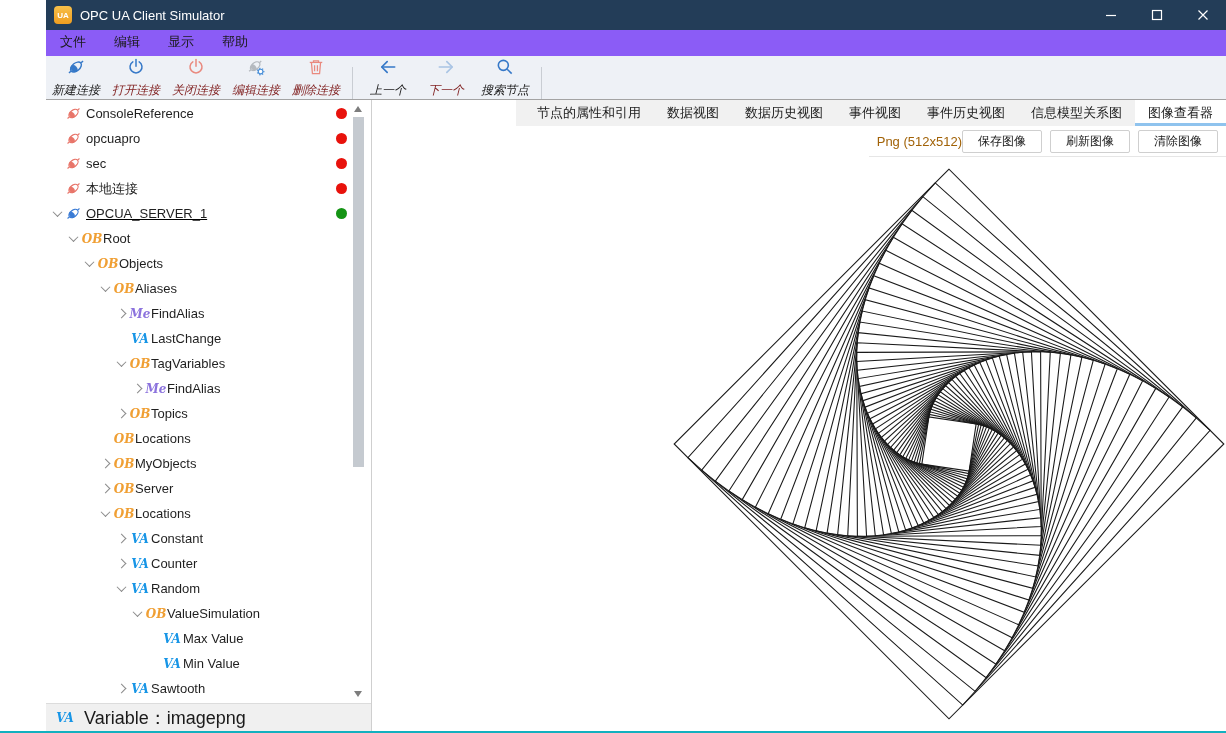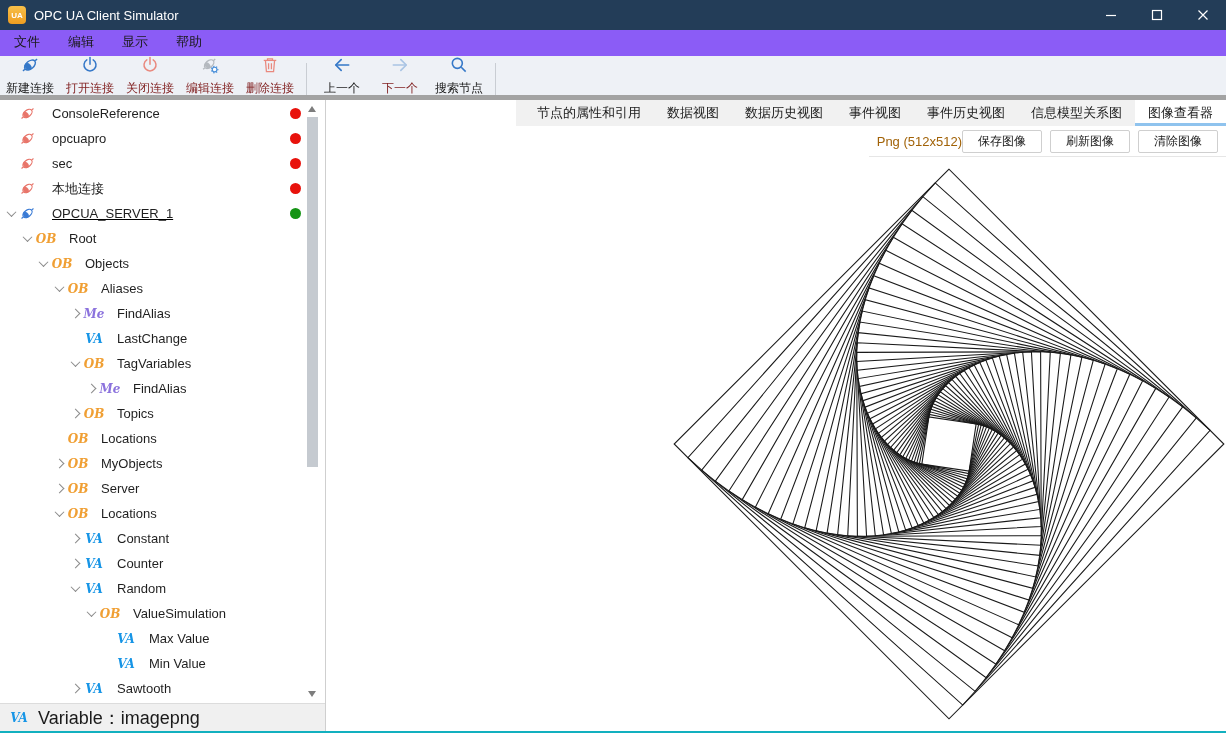--- a/index.html
+++ b/index.html
@@ -1,52 +1,52 @@
 <!DOCTYPE html>
 <html><head>
 <meta charset="utf-8">
 <style>
   * { margin:0; padding:0; box-sizing:border-box; }
   html,body { width:1226px; height:733px; font-family:"Liberation Sans", sans-serif; }
   .window { width:1226px; height:733px; display:flex; flex-direction:column; background:#fff;
-            border-bottom:2px solid #12b0bf; overflow:hidden; }
+            border-bottom:2px solid #12b0bf; overflow:hidden;padding-left:46px; }
 
   
   .titlebar { height:30px; background:#233d58; display:flex; align-items:center; flex:0 0 30px; }
   .app-logo { width:18px; height:18px; margin-left:8px; border-radius:4px;
               background:linear-gradient(180deg,#f7c04a,#ef9d20); display:flex; align-items:center; justify-content:center;
               color:#fff; font-size:8px; font-weight:bold; }
   .titlebar-text { color:#fff; font-size:13px; margin-left:8px; }
   .win-controls { margin-left:auto; display:flex; height:100%; }
   .win-btn { width:46px; height:100%; display:flex; align-items:center; justify-content:center; }
 
   
   .menubar { height:26px; background:#8b5cf6; display:flex; padding-left:4px; flex:0 0 26px; }
   .menu-item { font-size:13px; color:#1a1a1a; padding:3px 10px; margin-right:8px; }
 
   
-  .toolbar { height:44px; background:#eef1f6; border-bottom:5px solid #a3a3a3; display:flex; align-items:flex-end; flex:0 0 44px; }
+  .toolbar { height:44px; background:#eef1f6; border-bottom:1px solid #a3a3a3; display:flex; align-items:flex-end; flex:0 0 44px;font-style:italic; }
   .tool-group { display:flex; align-items:flex-start; height:100%; }
   .tool-btn { display:flex; flex-direction:column; align-items:center; justify-content:center; padding:2px 6px; min-width:58px; height:100%; }
   .tool-btn .t-label { font-size:12px; color:#1a1a1a; margin-top:1px; white-space:nowrap; }
   .tool-btn.disabled .t-label { color:#7f1d1d; }
   .tool-sep { width:1px; height:32px; background:#c9cdd3; margin:6px 6px 0 6px; }
 
   
   .body { flex:1; display:flex; min-height:0; }
   .left-panel { width:326px; flex:0 0 326px; border-right:1px solid #cfcfcf; display:flex; flex-direction:column; background:#fff; }
   .tree { flex:1; position:relative; overflow:hidden; padding-top:1px; }
   .tree-row { height:25px; display:flex; align-items:center; position:relative; }
   .chev-slot { width:15px; flex:0 0 15px; display:flex; align-items:center; justify-content:center; }
   .chev { width:7px; height:7px; border-right:1.6px solid #8a8a8a; border-bottom:1.6px solid #8a8a8a; display:inline-block; }
   .chev.down { transform:rotate(45deg) translate(-1px,-1px); }
   .chev.right { transform:rotate(-45deg); }
   .node-glyph { font-family:"DejaVu Serif", serif; font-style:italic; font-weight:bold; font-size:12px; width:22px; flex:0 0 22px; text-align:center; }
   .conn-icon { width:18px; flex:0 0 18px; display:flex; align-items:center; margin-right:3px; }
-  .tree-label { font-size:13px; color:#1f1f1f; white-space:nowrap;margin-left:12px; }
+  .tree-label { font-size:13px; color:#1f1f1f; white-space:nowrap; }
   .status-dot { position:absolute; right:24px; top:7px; width:11px; height:11px; border-radius:50%; }
 
   
   .tree-scrollbar { position:absolute; top:2px; bottom:2px; right:6px; width:13px; }
   .sb-arrow { position:absolute; left:2px; width:0; height:0; border-left:4.5px solid transparent; border-right:4.5px solid transparent; }
   .sb-up { top:4px; border-bottom:6px solid #7d7d7d; }
   .sb-down { bottom:4px; border-top:6px solid #7d7d7d; }
   .sb-thumb { position:absolute; left:1px; width:11px; top:15px; height:350px; background:#c5cad0; }
 
   .statusbar { height:28px; flex:0 0 28px; background:#f0f0f0; border-top:1px solid #dcdcdc; display:flex; align-items:center; padding-left:8px; }

